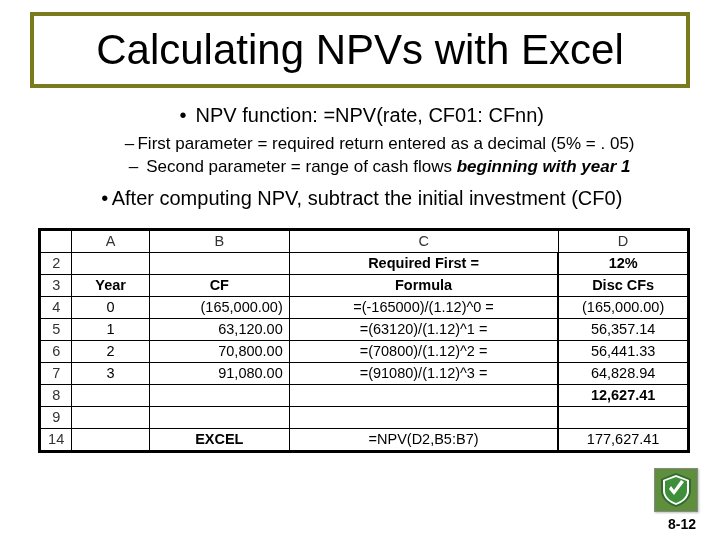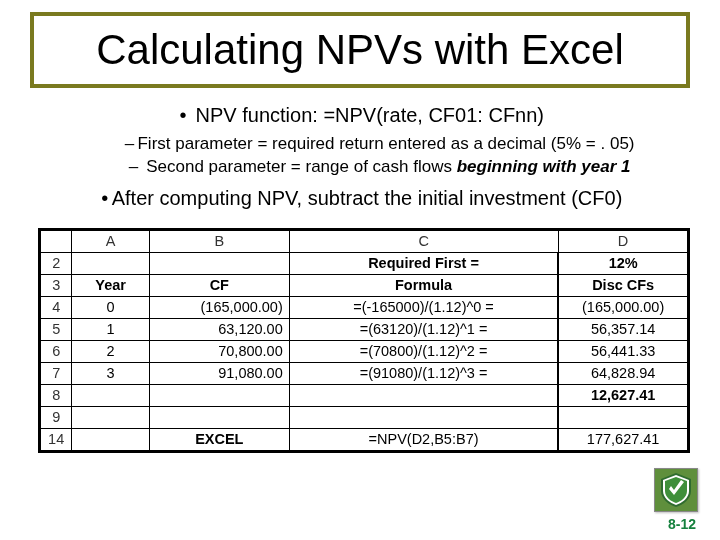--- a/index.html
+++ b/index.html
@@ -88,21 +88,21 @@
   .bold { font-weight: bold; }
   .right { text-align: right; }
   .center { text-align: center; }
   .thick-left { border-left: 2px solid #000 !important; text-align: center; }
   .pagefoot {
     position: absolute;
     right: 24px;
     bottom: 8px;
     font-size: 14px;
     font-weight: bold;
-    color: #15803d;
+    color: #000000;
   }
   .logo {
     position: absolute;
     right: 22px;
     bottom: 28px;
     width: 44px;
     height: 44px;
     background: #5f8f3c;
     border: 1px solid #888;
     box-shadow: 1px 1px 2px rgba(0,0,0,.25);

